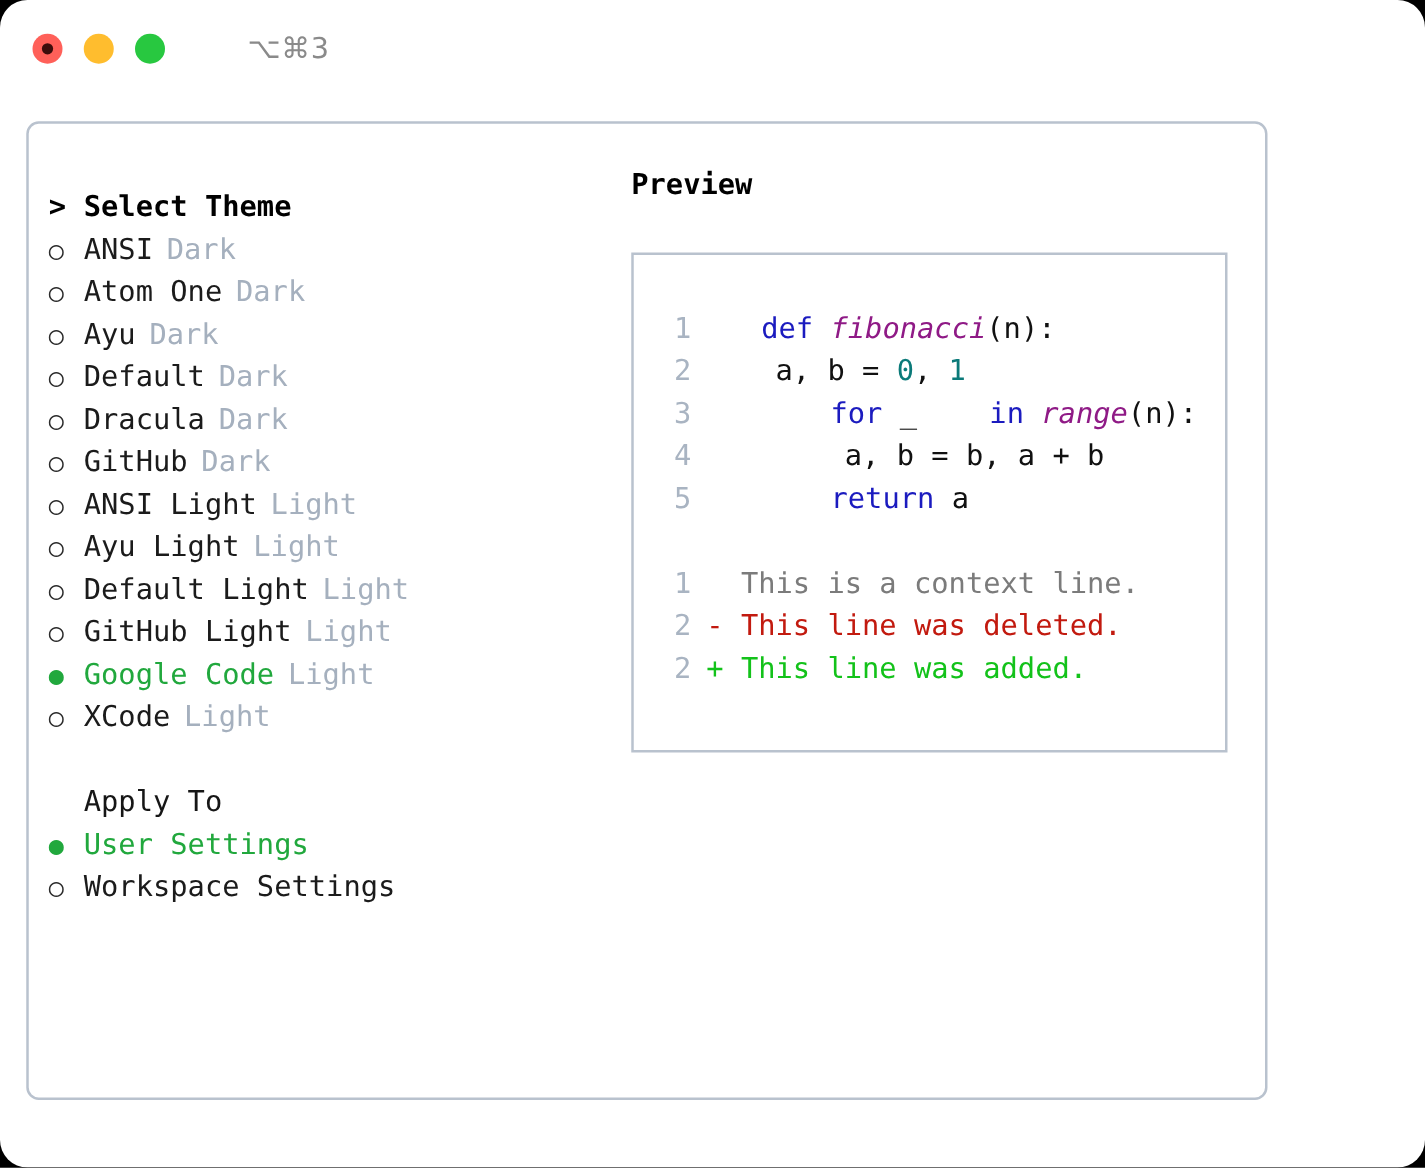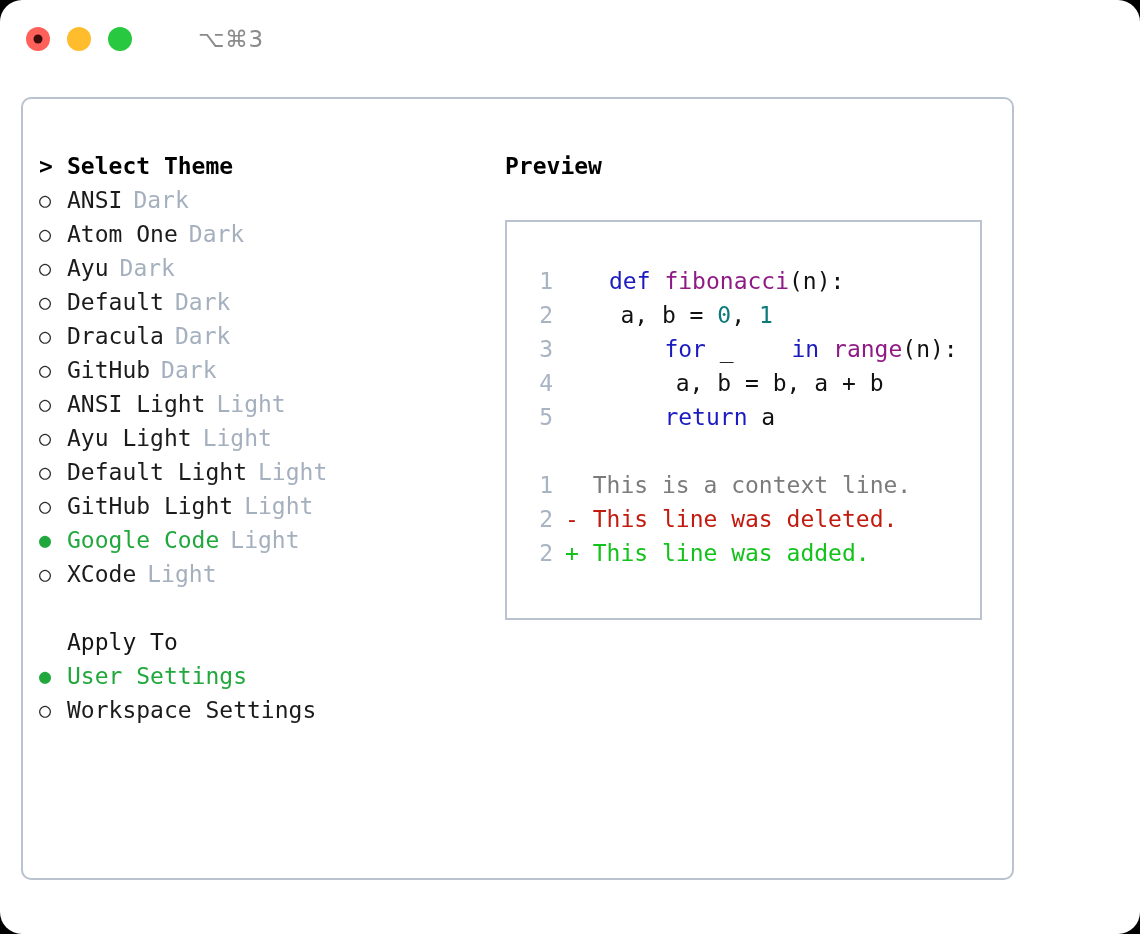--- a/index.html
+++ b/index.html
@@ -131,21 +131,21 @@
     margin-top: 28px;
     font-size: 23px;
     line-height: 34px;
     color: #a5b0be;
     width: 420px;
   }
 
   
   #right-col {
     flex: 1;
-    padding: 50px 0 0 14px;
+    padding: 32px 0 0 14px;
   }
 
   #preview-title {
     font-size: 23px;
     font-weight: bold;
     color: #000000;
     line-height: 34px;
     height: 34px;
   }
 
@@ -170,21 +170,21 @@
     display: inline-block;
     width: 28px;
     flex: none;
     text-align: right;
     color: #a9b4c2;
     margin-right: 12px;
   }
   .code-body { white-space: pre; }
 
   .kw   { color: #1b1bbf; margin-left: 44px; }
-  .fn   { color: #8f1a86; }
+  .fn   { color: #8f1a86; font-style: italic; }
   .num  { color: #0b7a79; }
   .pln  { color: #111111; }
 
   .blank-line { height: 34px; }
 
   .diff-ctx { color: #7b7b7b; }
   .diff-del { color: #c21a0f; }
   .diff-add { color: #13c21a; }
 </style>
 </head>

